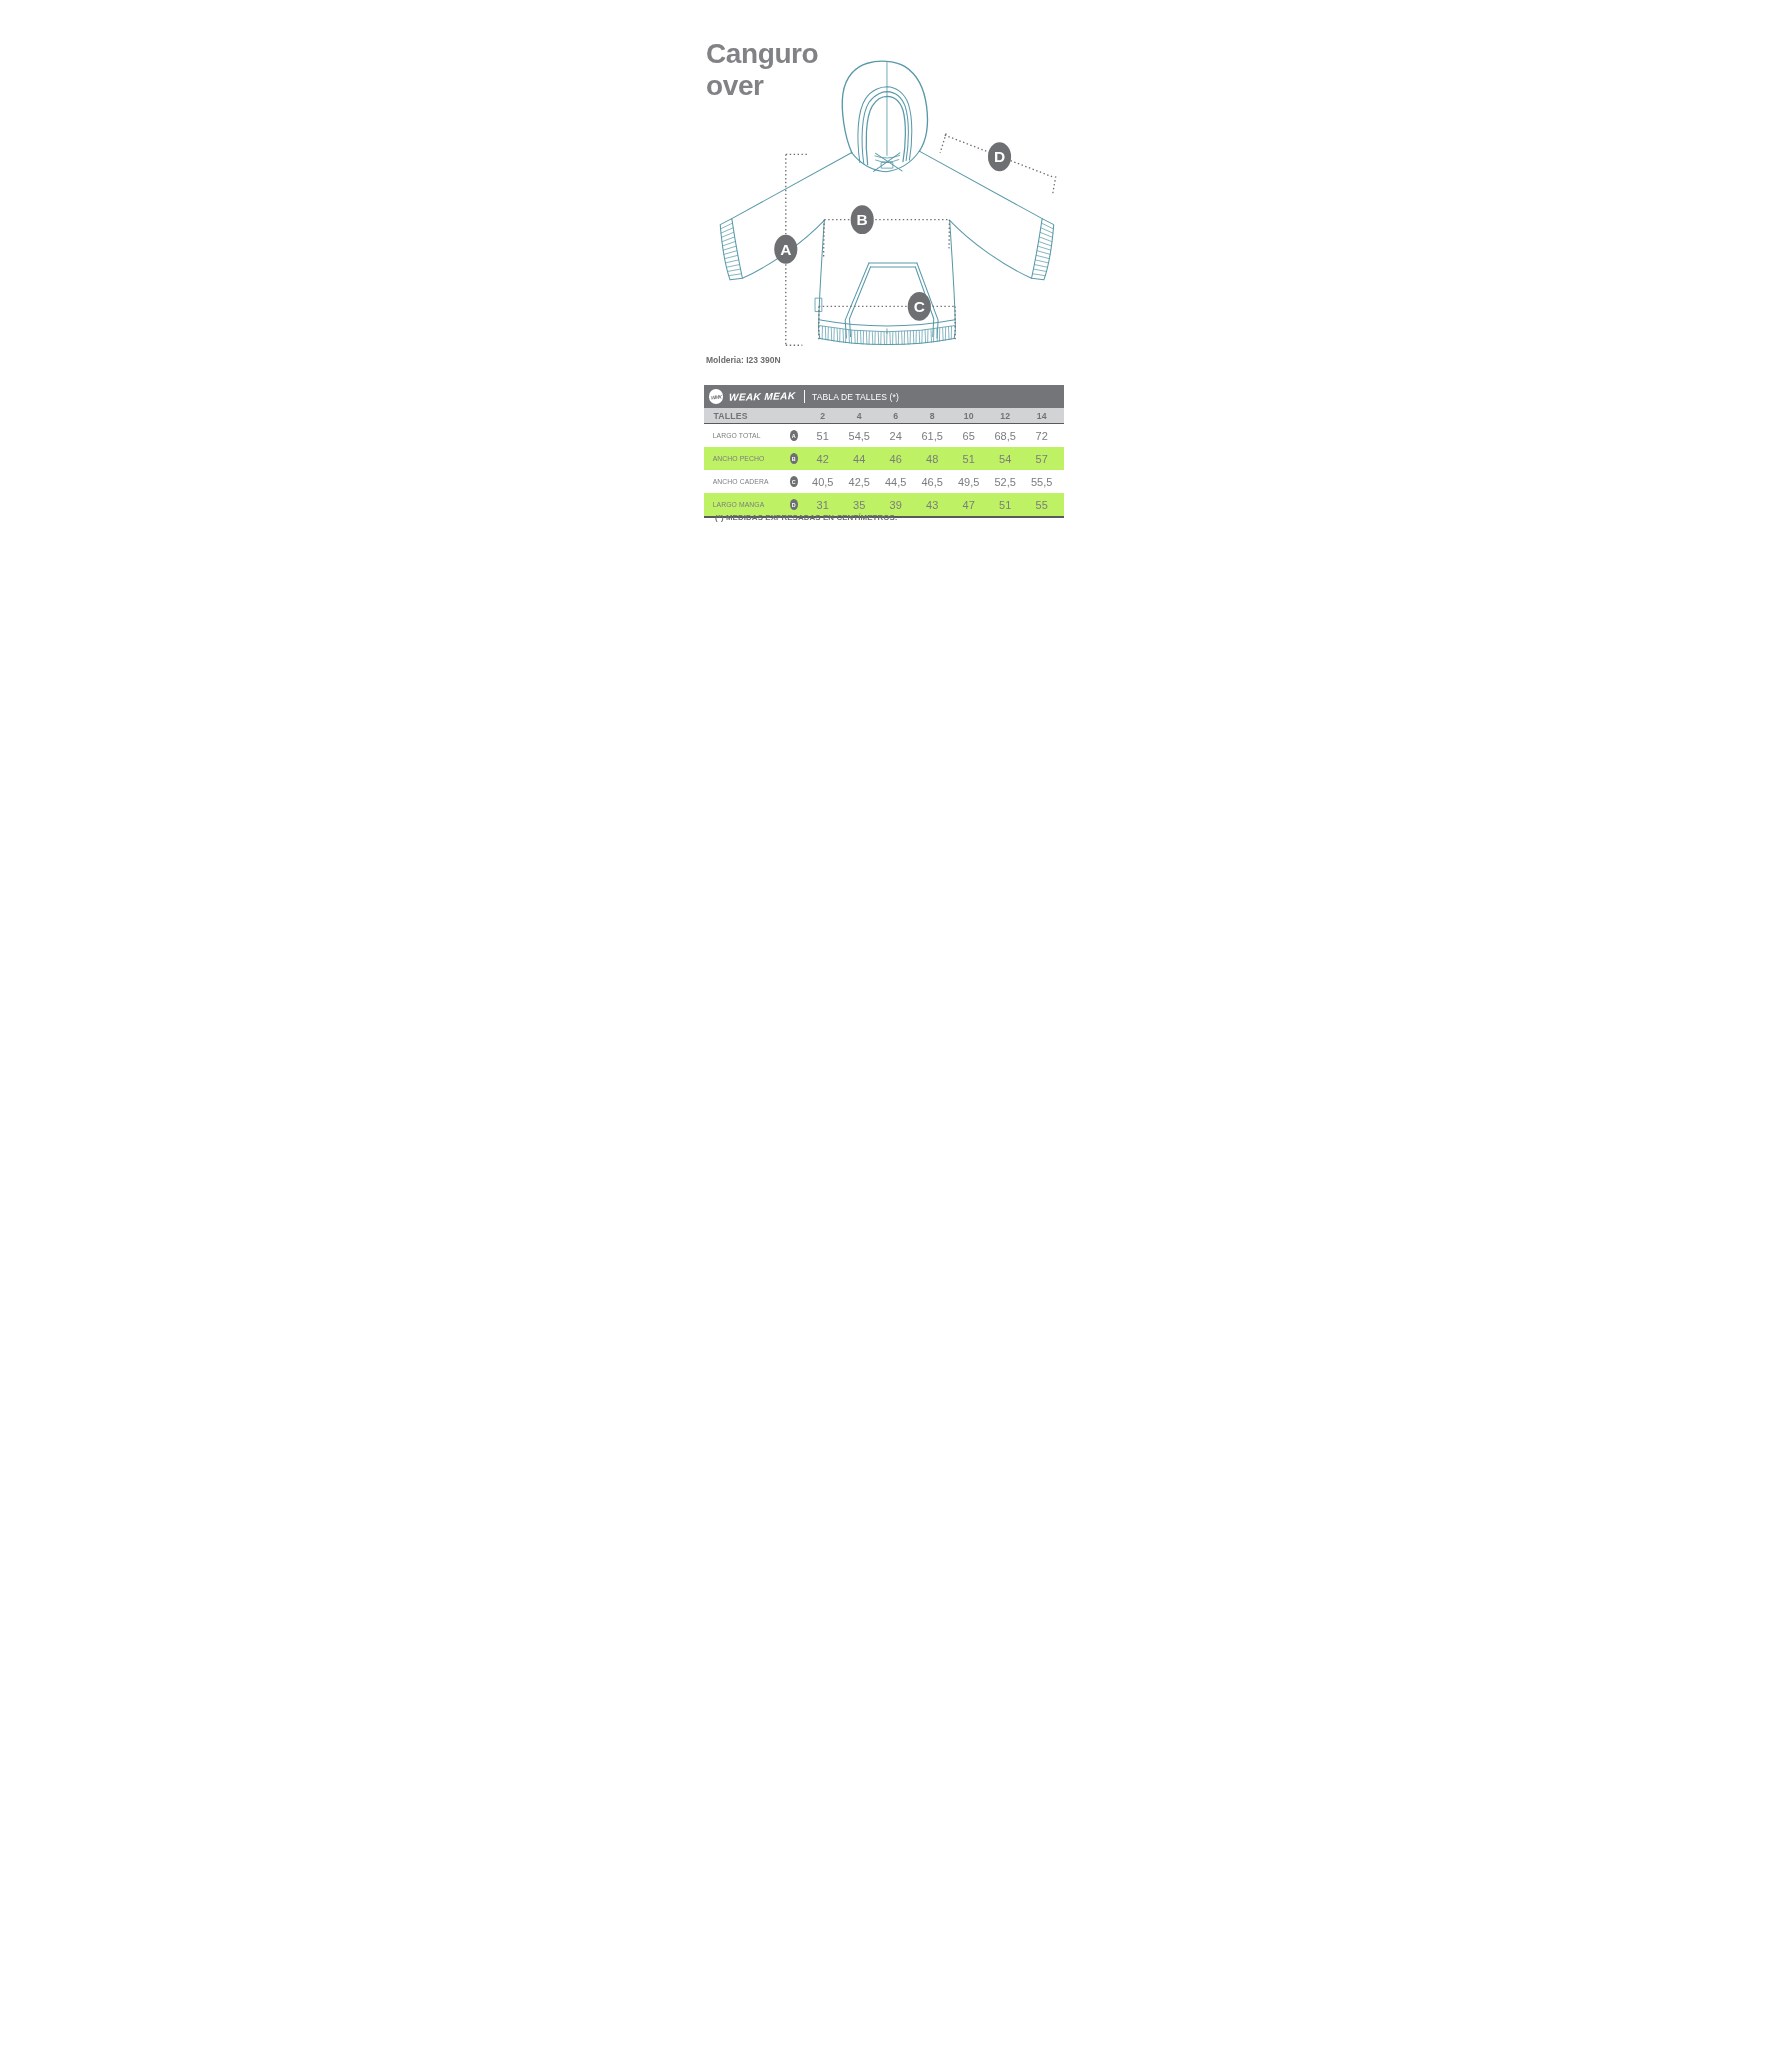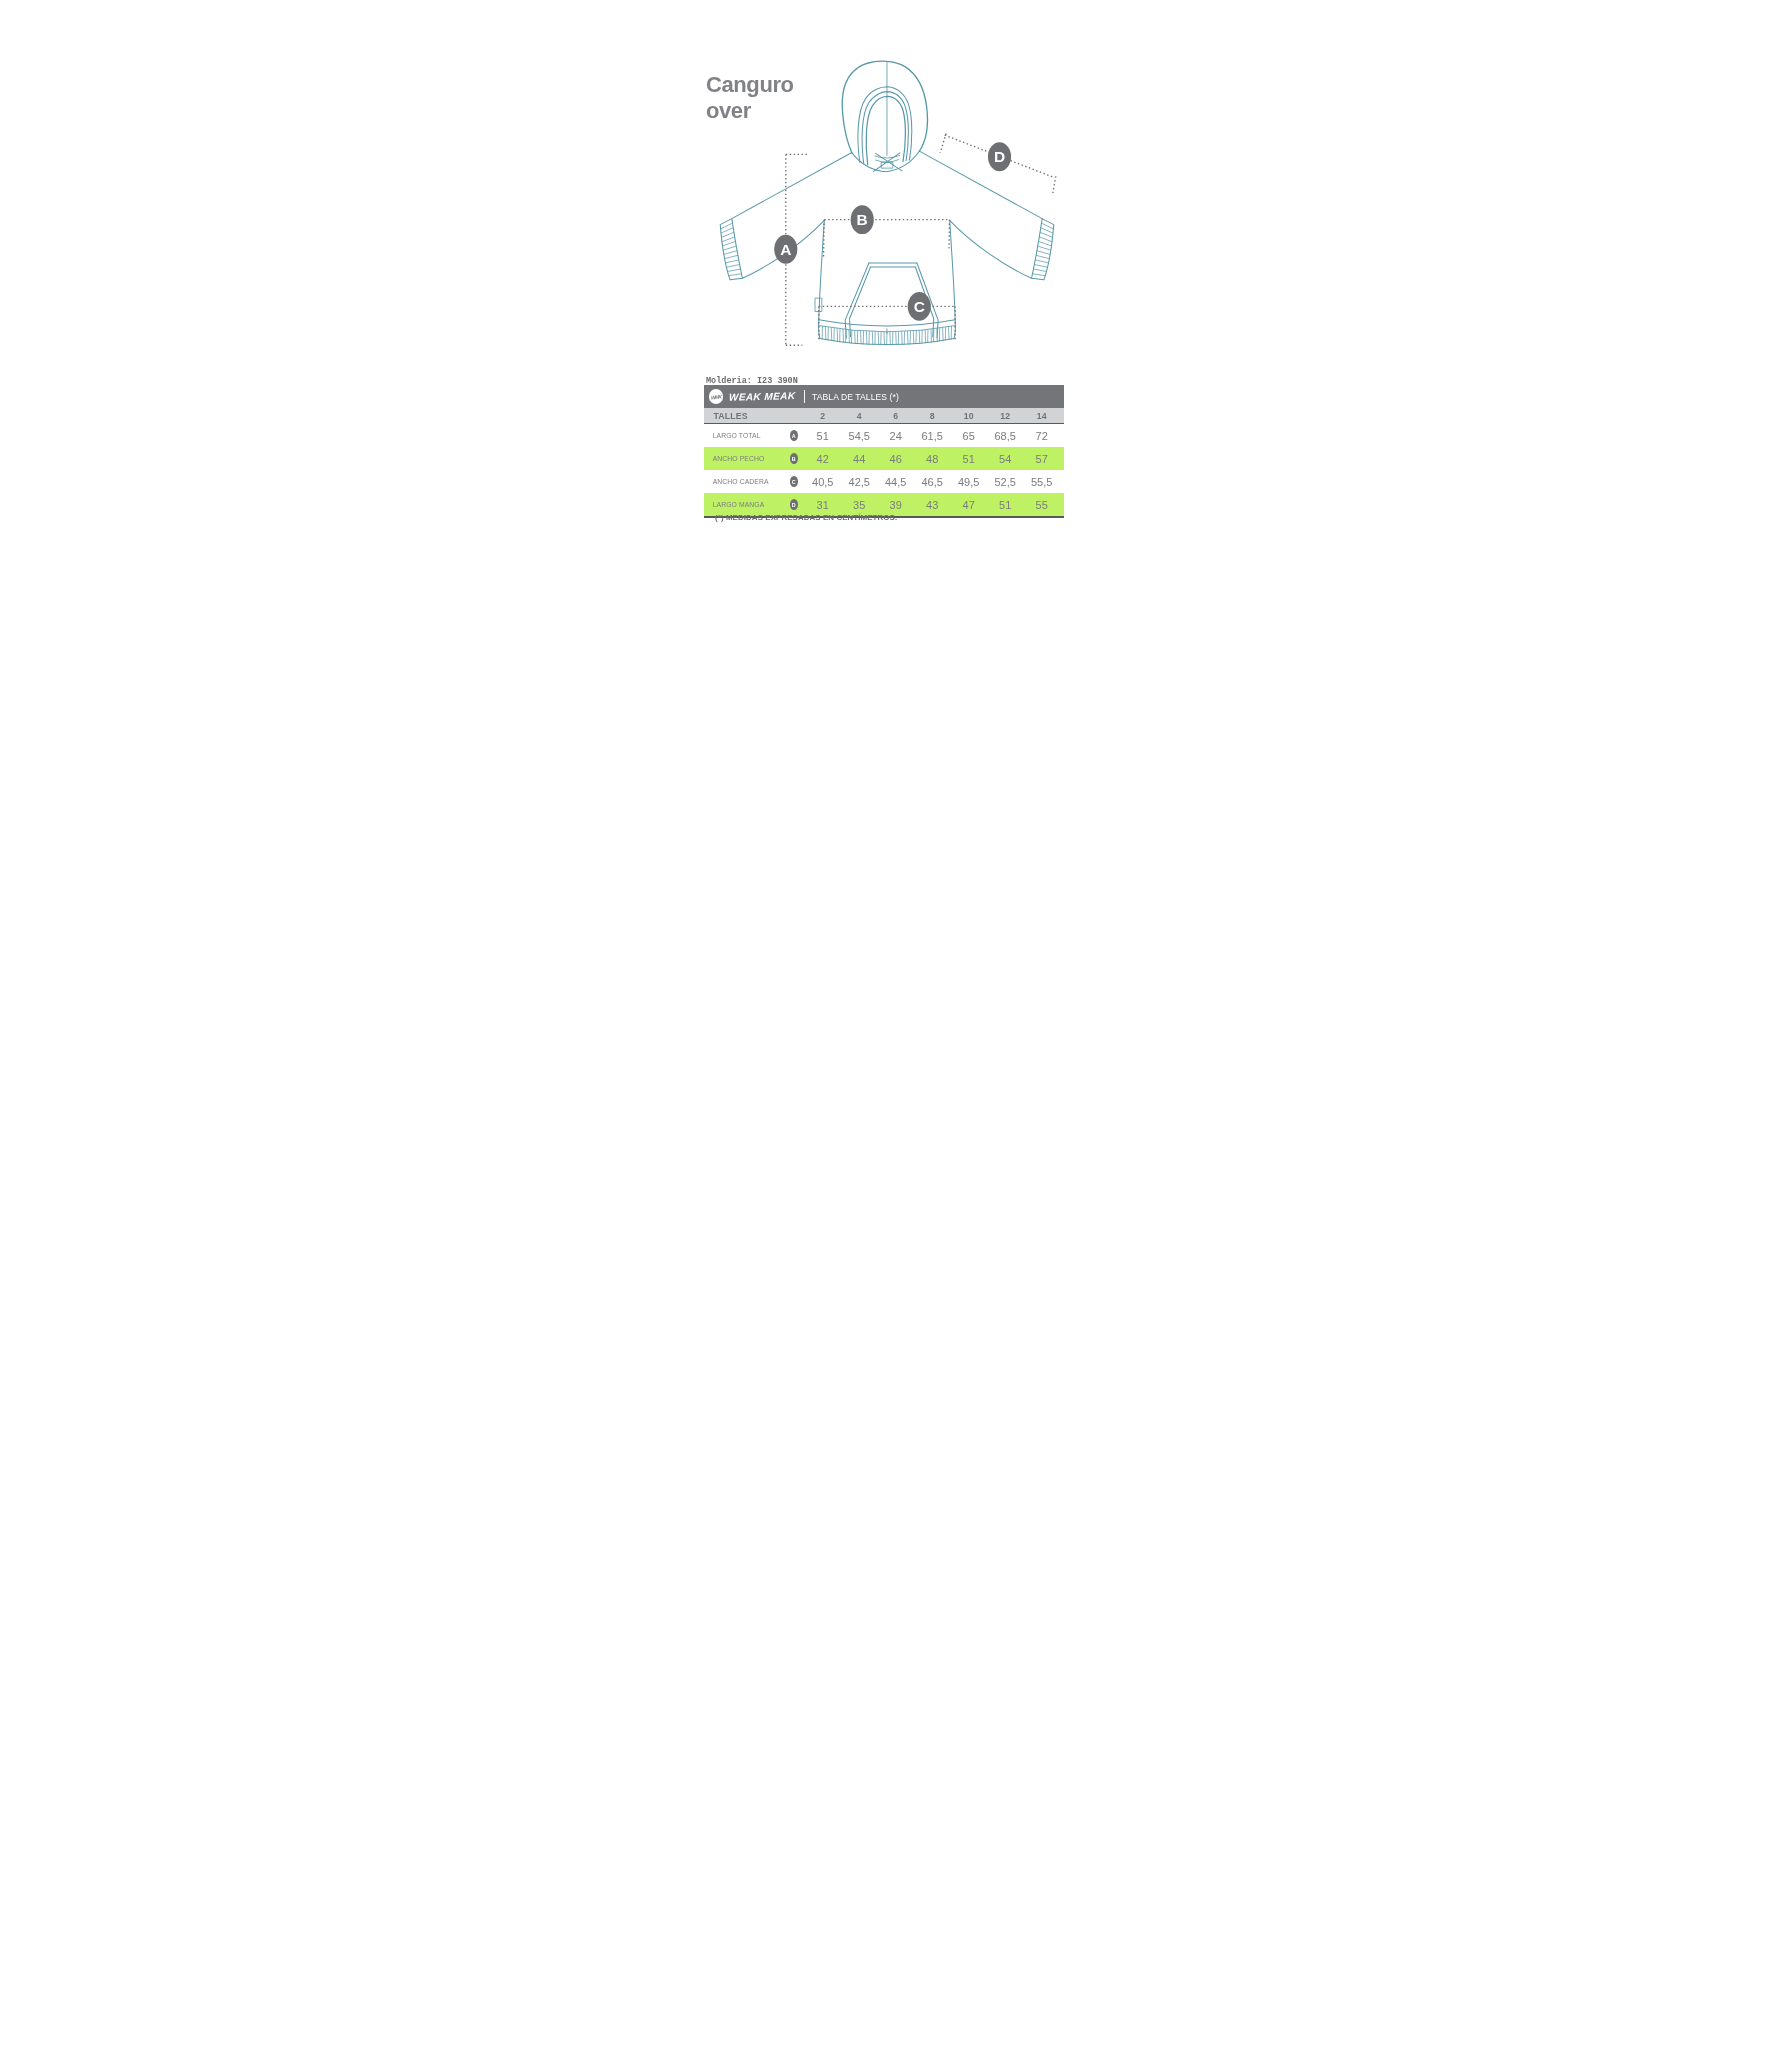--- a/index.html
+++ b/index.html
@@ -1,26 +1,26 @@
 <!DOCTYPE html>
 <html style="font-size:6.6px"><head>
 <meta charset="utf-8">
 <style>
   html,body{margin:0;padding:0;background:#fff;}
   body{font-family:"Liberation Sans", sans-serif;}
   #page{position:relative;width:442px;height:603px;background:#ffffff;margin:0 auto;overflow:hidden;}
 
   
-  .title{position:absolute;left:43px;top:38px;font-size:22px;font-weight:700;color:#808285;line-height:1.16;letter-spacing:-0.4px;margin-top:34px;}
+  .title{position:absolute;left:43px;top:38px;font-size:28px;font-weight:700;color:#808285;line-height:1.16;letter-spacing:-0.4px;}
 
   
   #drawing{position:absolute;left:50px;top:54px;width:349px;height:302px;}
 
   
-  .molderia{position:absolute;left:43px;top:376px;font-size:8.5px;font-weight:700;color:#6B6C6E;font-family:Liberation Mono, monospace;}
+  .molderia{position:absolute;left:43px;top:355px;font-size:8.5px;font-weight:700;color:#6B6C6E;}
 
   
   .size-table{position:absolute;left:41px;top:385px;width:360px;}
   .bar{height:23px;background:#747578;display:flex;align-items:center;padding-left:4.5px;box-sizing:border-box;}
   .logo-disc{width:14.5px;height:14.5px;border-radius:50%;background:#ffffff;display:flex;align-items:center;justify-content:center;flex:0 0 auto;}
   .logo-disc span{font-size:5px;font-weight:900;font-style:italic;color:#747578;letter-spacing:-0.8px;transform:skewX(-8deg) rotate(-6deg);}
   .brand{color:#fff;font-size:10px;font-weight:800;font-style:italic;letter-spacing:0.4px;margin-left:5.8px;transform:skewX(-4deg) rotate(-1.5deg);display:inline-block;white-space:nowrap;}
   .bar-divider{width:0.8px;height:12.4px;background:#fff;opacity:.95;margin-left:9px;margin-right:7.4px;flex:0 0 auto;}
   .bar-title{color:#fff;font-size:9px;font-weight:400;letter-spacing:0.1px;transform:scaleX(.95);transform-origin:left center;display:inline-block;white-space:nowrap;}
 

